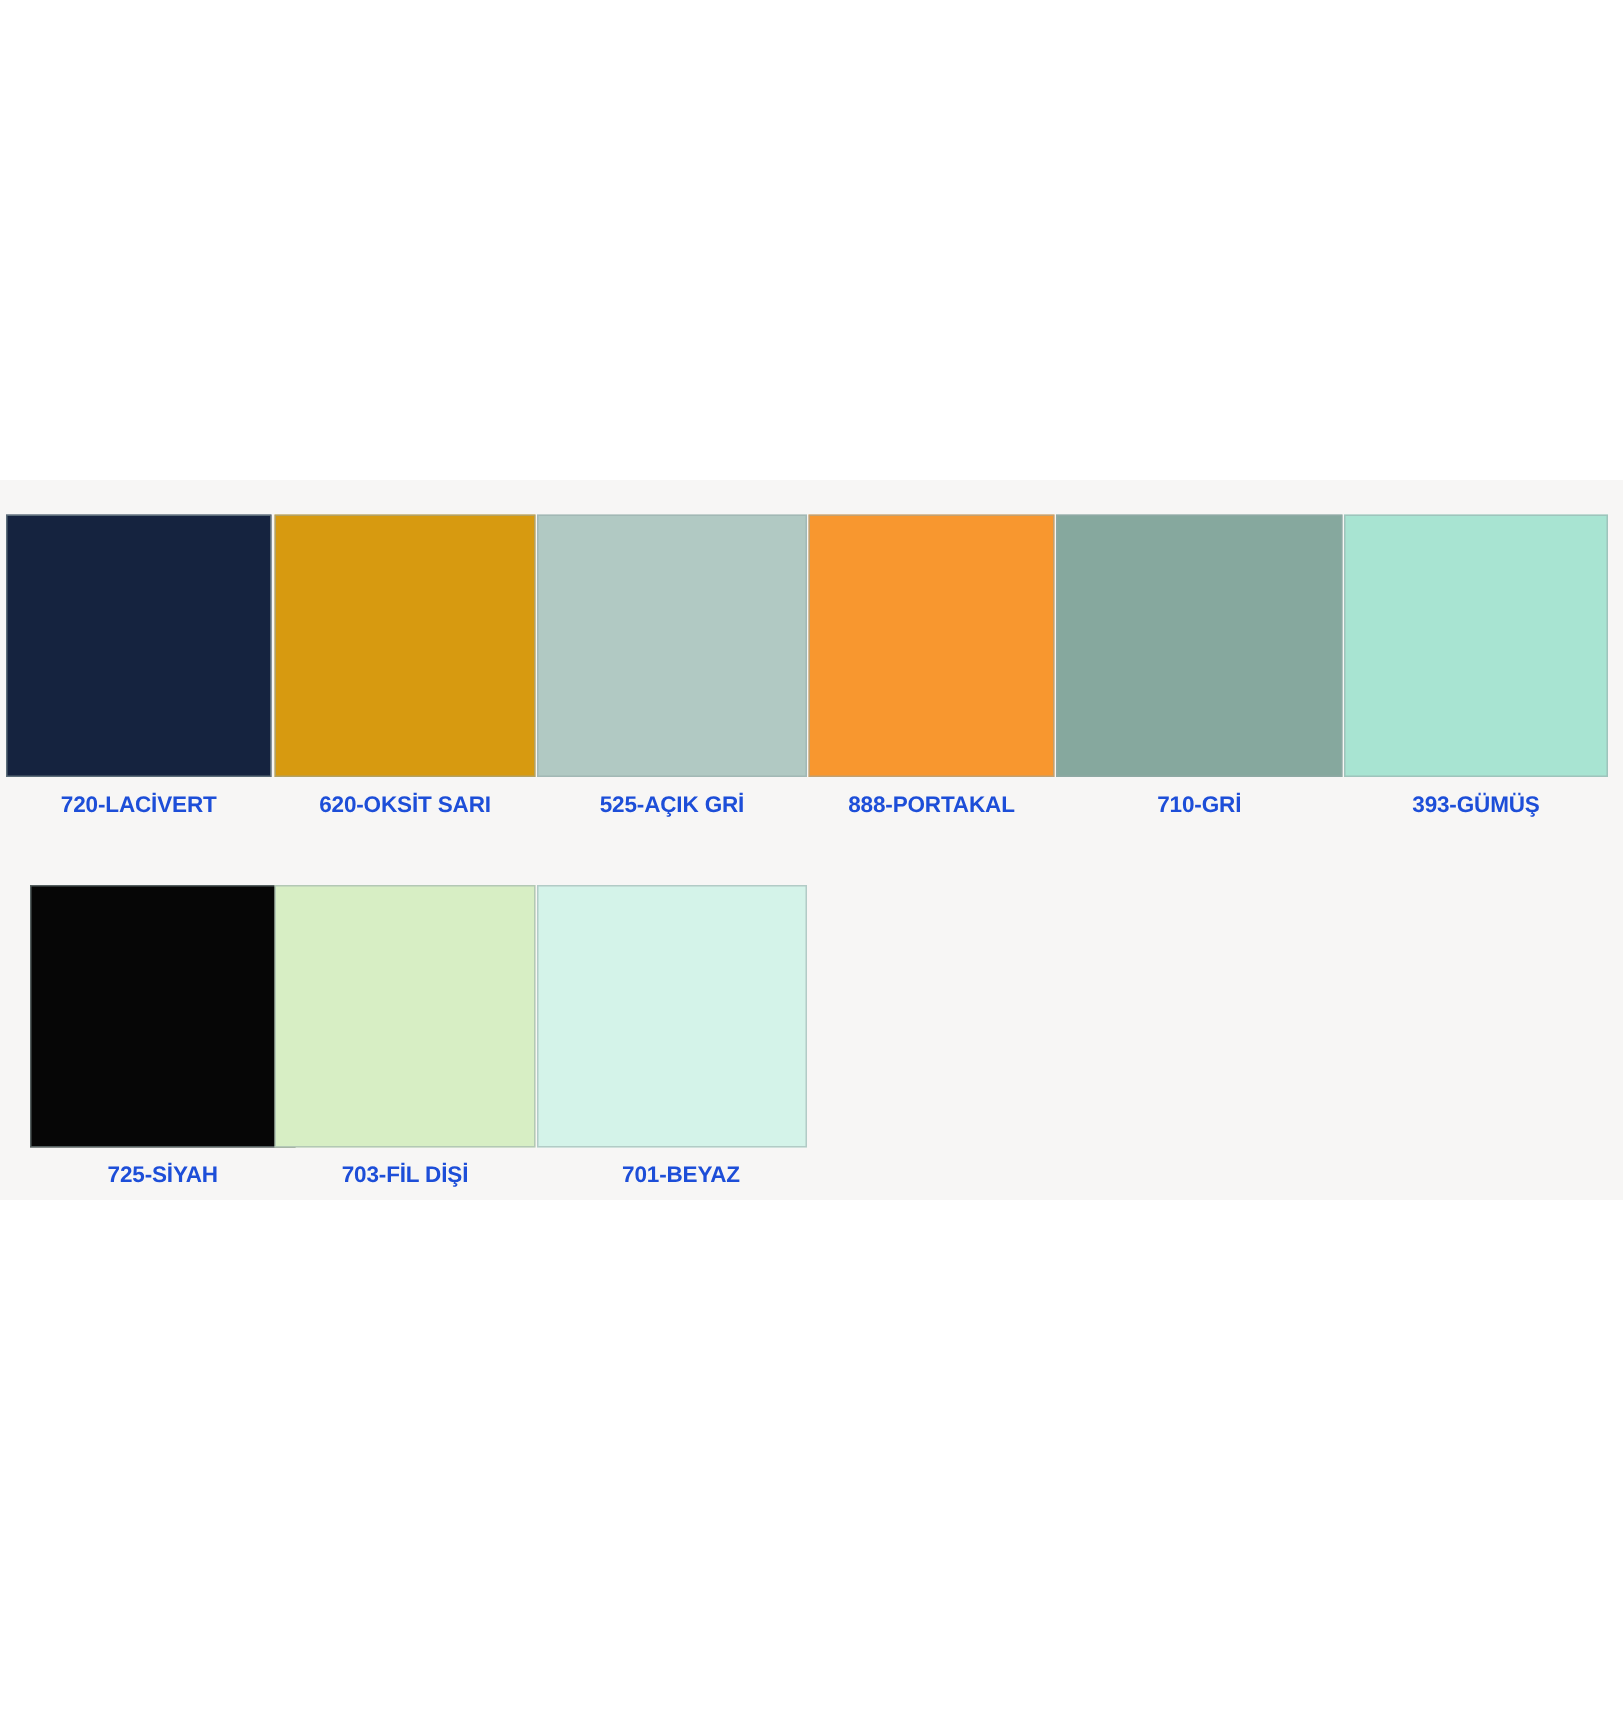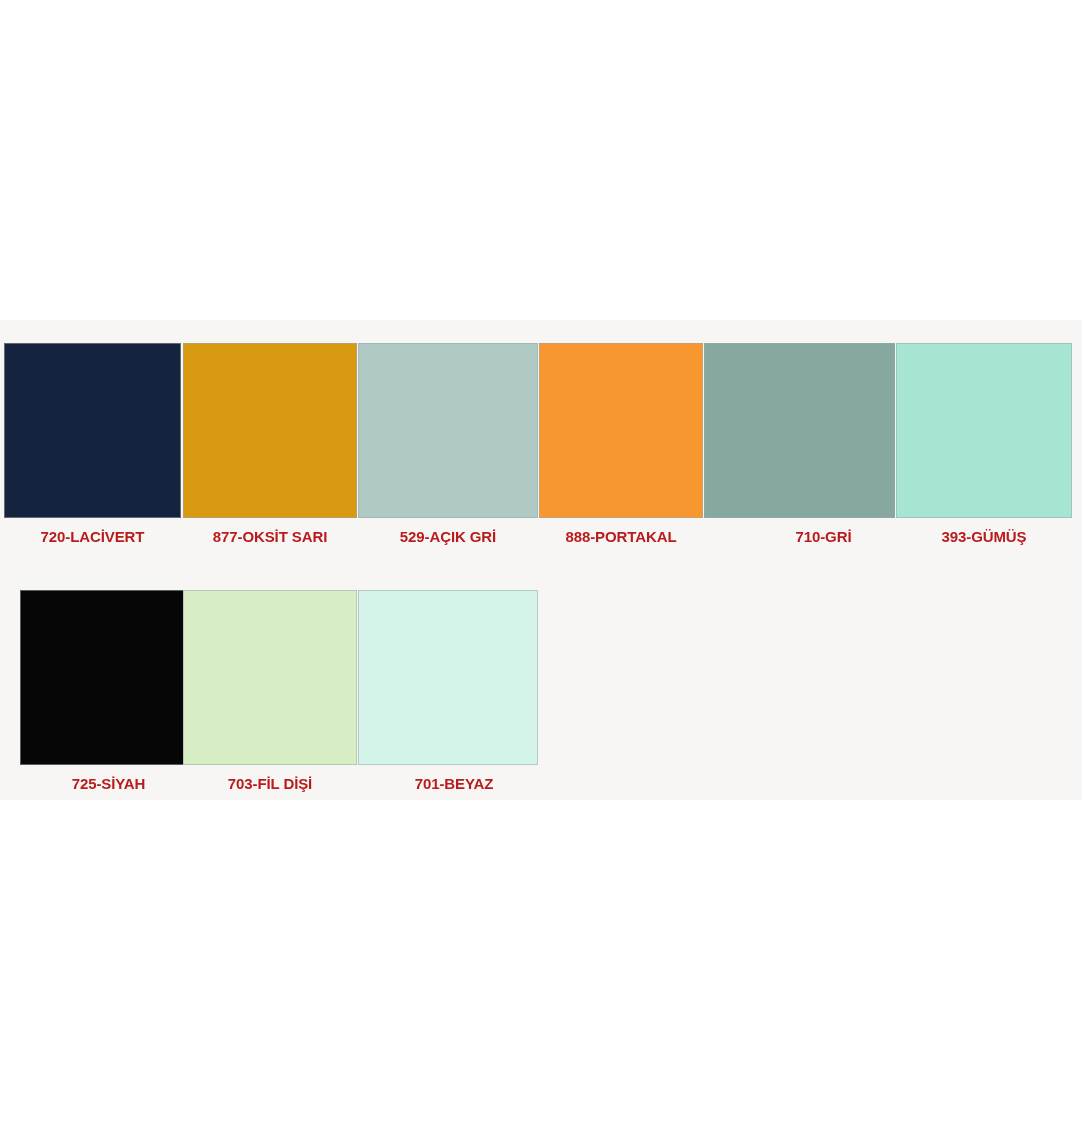--- a/index.html
+++ b/index.html
@@ -53,21 +53,21 @@
   }
 
   .swatch-label {
     position: absolute;
     width: 100%;
     text-align: center;
     font-family: "Liberation Sans", sans-serif;
     font-weight: bold;
     font-size: 15px;
     letter-spacing: -0.1px;
-    color: #b91c1c;
+    color: #1d4ed8;
     white-space: nowrap;
     line-height: 1;
   }
 
   
   #swatch-row-1 .swatch-chip { height: 175px; }
   #swatch-row-1 .swatch-label { top: 186px; }
 
   
   #swatch-row-2 .swatch-chip { height: 175px; }
@@ -80,31 +80,31 @@
 
   <div id="palette-band" style="background: rgb(247, 246, 245);">
 
     <div class="swatch-row" id="swatch-row-1">
         <div class="swatch-cell" style="left: 4px; width: 177px; height: 215px;">
           <div class="swatch-chip" style="width: 177px; background: rgb(21, 35, 63);"></div>
           <div class="swatch-label">720-LACİVERT</div>
         </div>
         <div class="swatch-cell" style="left: 183px; width: 174px; height: 215px;">
           <div class="swatch-chip" style="width: 174px; background: rgb(215, 154, 16);"></div>
-          <div class="swatch-label">877-OKSİT SARI</div>
+          <div class="swatch-label">620-OKSİT SARI</div>
         </div>
         <div class="swatch-cell" style="left: 358px; width: 180px; height: 215px;">
           <div class="swatch-chip" style="width: 180px; background: rgb(177, 201, 195);"></div>
-          <div class="swatch-label">529-AÇIK GRİ</div>
+          <div class="swatch-label">525-AÇIK GRİ</div>
         </div>
         <div class="swatch-cell" style="left: 539px; width: 164px; height: 215px;">
           <div class="swatch-chip" style="width: 164px; background: rgb(248, 151, 47);"></div>
           <div class="swatch-label">888-PORTAKAL</div>
         </div>
-        <div class="swatch-cell" style="left: 704px; width: 191px; height: 215px; padding-left: 16px;">
+        <div class="swatch-cell" style="left: 704px; width: 191px; height: 215px;">
           <div class="swatch-chip" style="width: 191px; background: rgb(134, 168, 158);"></div>
           <div class="swatch-label">710-GRİ</div>
         </div>
         <div class="swatch-cell" style="left: 896px; width: 176px; height: 215px;">
           <div class="swatch-chip" style="width: 176px; background: rgb(168, 228, 210);"></div>
           <div class="swatch-label">393-GÜMÜŞ</div>
         </div>
       </div>
     <div class="swatch-row" id="swatch-row-2">
         <div class="swatch-cell" style="left: 20px; width: 177px; height: 215px;">

